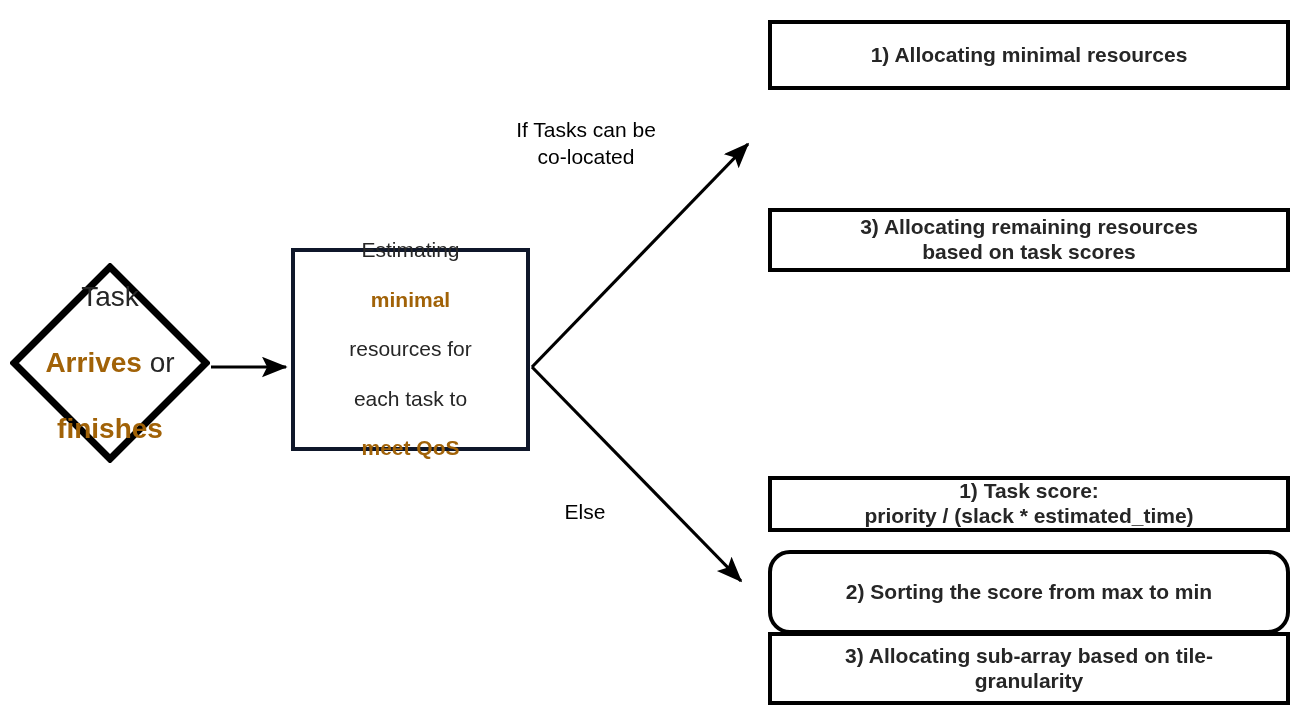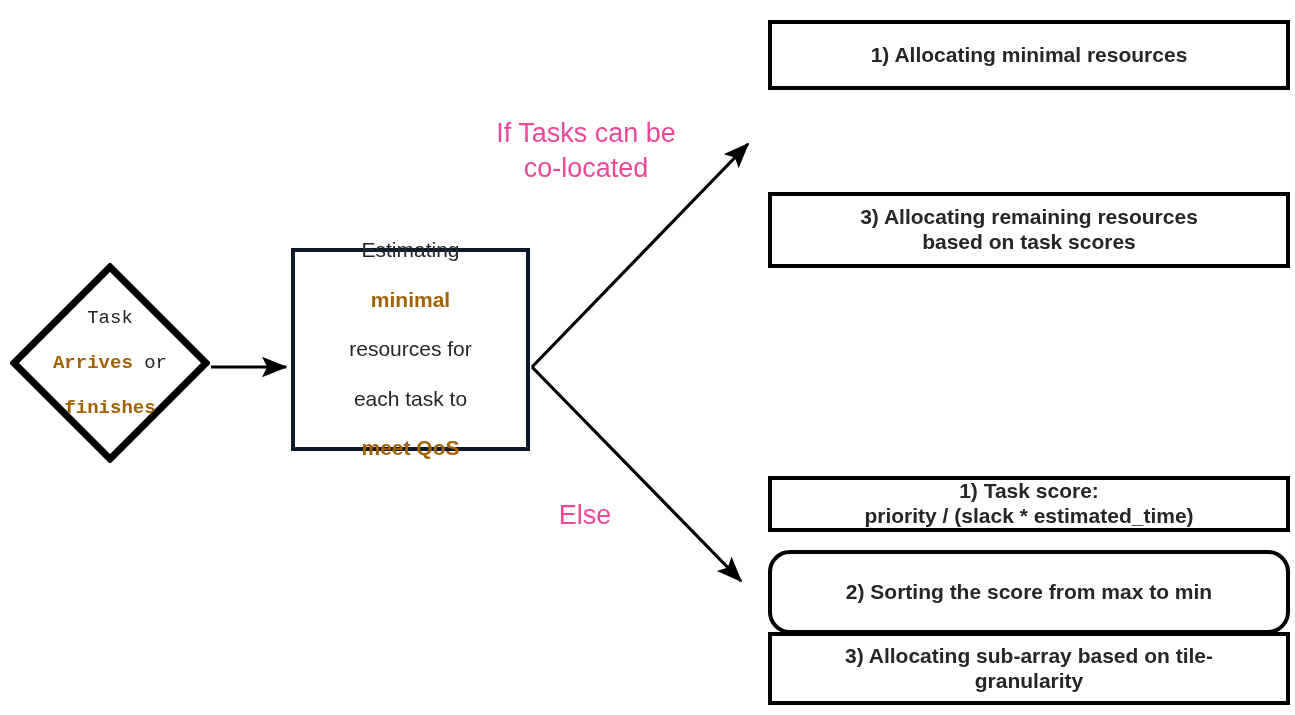--- a/index.html
+++ b/index.html
@@ -40,22 +40,21 @@
   #decision-node .diamond-shape {
     position: absolute;
     inset: 0;
   }
   #decision-node .diamond-label {
     position: absolute;
     left: 50%;
     top: 50%;
     transform: translate(-50%, -50%);
     width: 150px;
-    font-size: 19px;
-    font-family: Liberation Mono, monospace;
+    font-size: 28px;
   }
 
   
   #process-node {
     position: absolute;
     left: 291px;
     top: 248px;
     width: 239px;
     height: 203px;
     border: 4px solid #0f172a;
@@ -74,32 +73,32 @@
     border: 4px solid #000000;
     background: #ffffff;
     display: flex;
     align-items: center;
     justify-content: center;
   }
   .step-box .node-text { font-size: 21px; font-weight: bold; }
 
   #top-step-1 { top: 20px;  height: 70px; }
   #top-step-2 { top: 110px; height: 66px; }
-  #top-step-3 { top: 192px; height: 76px; }
+  #top-step-3 { top: 208px; height: 64px; }
 
   #bot-step-1 { top: 476px; height: 56px; }
   #bot-step-2 { top: 550px; height: 84px; border-radius: 22px; }
   #bot-step-3 { top: 632px; height: 73px; }
 
   
   .branch-label {
     position: absolute;
     text-align: center;
-    font-size: 27px;
-    color: #ec4899;
+    font-size: 21px;
+    color: #000000;
     line-height: 1.3;
     white-space: pre-line;
   }
   #branch-label-if  { left: 470px; top: 116px; width: 232px; }
   #branch-label-else{ left: 525px; top: 498px; width: 120px; }
 
   
   #connectors {
     position: absolute;
     left: 0;

